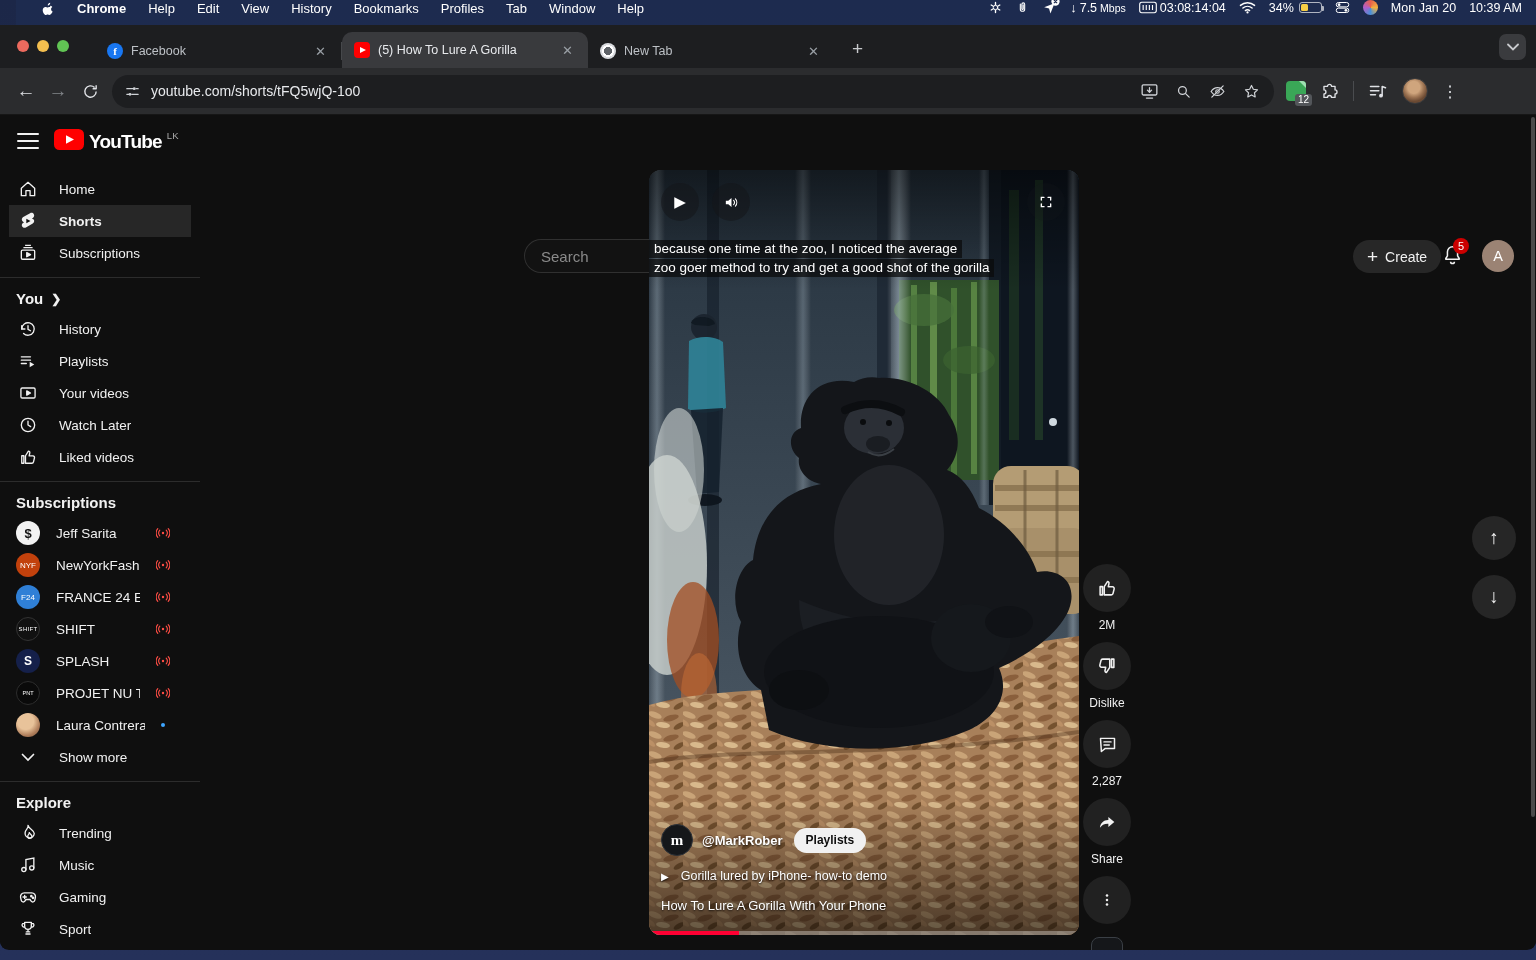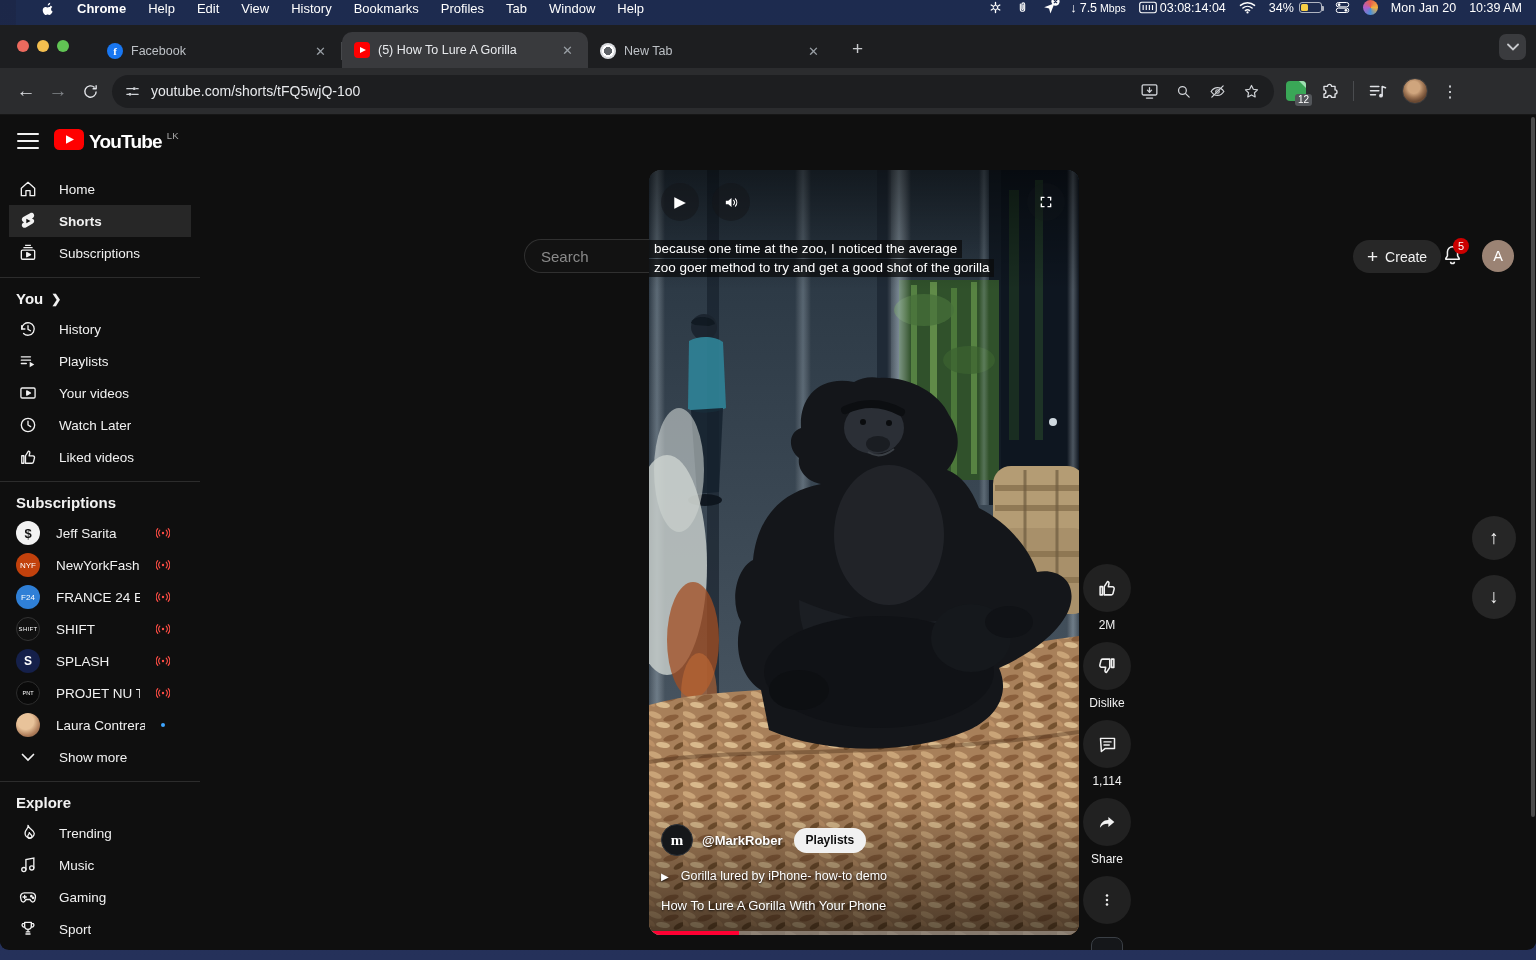--- a/index.html
+++ b/index.html
@@ -698,21 +698,21 @@
             <path d="M7 10.5v9H4.5v-9H7zm2 9h7.6a2 2 0 0 0 2-1.6l1.2-5a1.8 1.8 0 0 0-1.8-2.2H13.4l.7-3.5A1.6 1.6 0 0 0 12.5 5L9 10.5v9z"></path>
           </svg>
       </div>
       <div class="rail-label">Dislike</div>
       <div class="rail-btn">
         <svg width="21" height="21" viewBox="0 0 24 24" fill="none" stroke="currentColor" stroke-width="1.7" stroke-linejoin="round">
             <path d="M4 5h16v11.5H9.5L5 20z"></path>
             <path d="M8 9h8M8 12.5h6" stroke-linecap="round"></path>
           </svg>
       </div>
-      <div class="rail-label">1,114</div>
+      <div class="rail-label">2,287</div>
       <div class="rail-btn">
         <svg width="22" height="22" viewBox="0 0 24 24" fill="currentColor">
             <path d="M13.5 6.5 20 12l-6.5 5.5v-3.6C9 13.7 6.2 15.5 4.3 18.3 4.8 13 8.5 9.6 13.5 9.8z"></path>
           </svg>
       </div>
       <div class="rail-label">Share</div>
       <div class="rail-btn rail-kebab">
         <svg width="18" height="18" viewBox="0 0 24 24" fill="currentColor">
             <circle cx="12" cy="6" r="1.7"></circle>
             <circle cx="12" cy="12" r="1.7"></circle>

